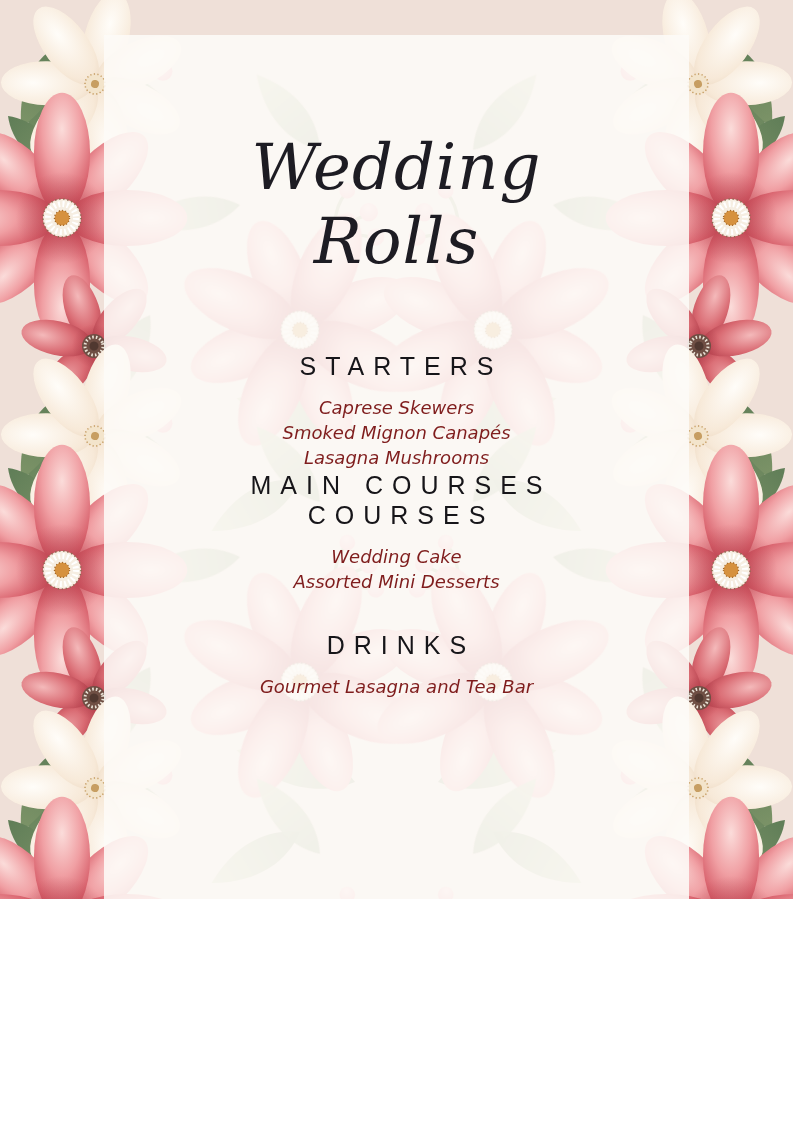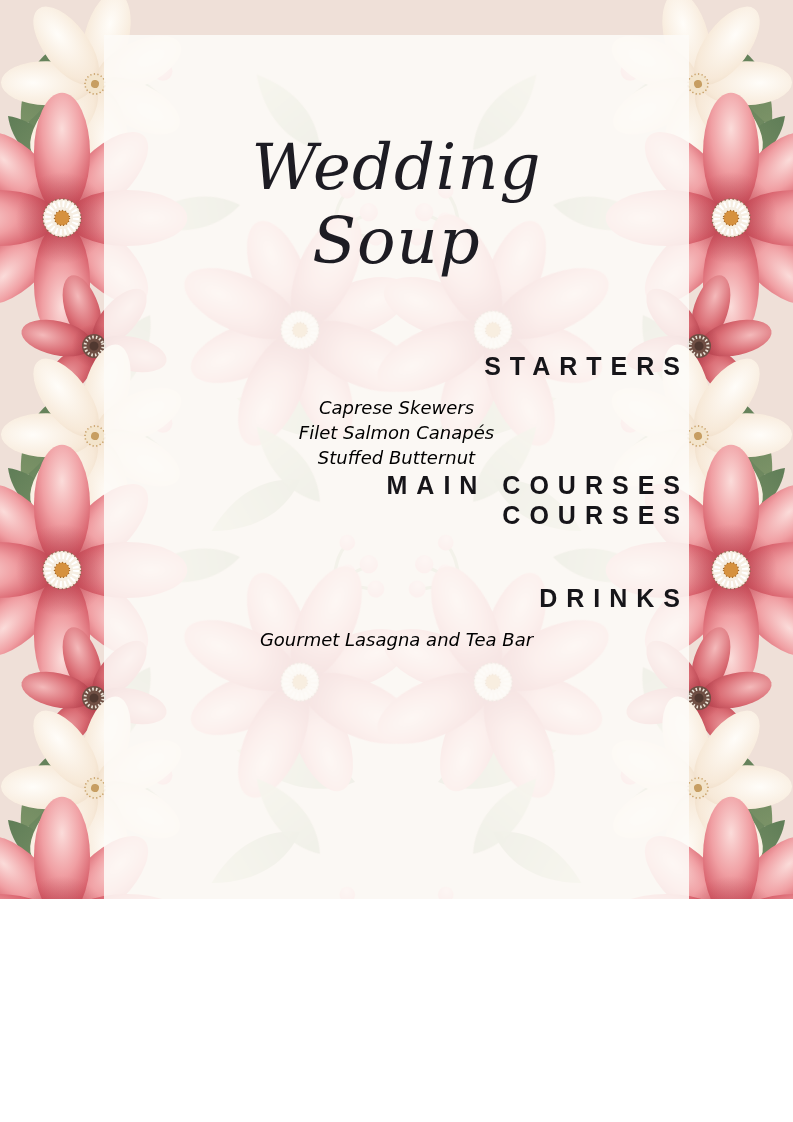--- a/index.html
+++ b/index.html
@@ -29,38 +29,37 @@
     font-style:italic;
     font-weight:500;
     font-size:64px;
     line-height:74px;
     letter-spacing:1px;
     color:#1d1c23;
   }
   .section-heading{
     margin:0;
     font-family:"Liberation Sans","DejaVu Sans",sans-serif;
-    font-weight:700;
+    font-weight:400;
     font-size:25px;
     line-height:30px;
     letter-spacing:9px;
     text-indent:9px;
     color:#161519;
-    text-align:right;
   }
   .mt-first{margin-top:73px;}
   .mt-std{}
-  .mt-last{margin-top:53px;}
+  .mt-last{margin-top:36px;}
   .items{margin-top:14px;}
   .items p{
     margin:0;
     font-style:italic;
     font-size:18px;
     line-height:25px;
-    color:#000000;
+    color:#7f1d1d;
   }
 </style>
 </head>
 <body>
 
 <div class="page">
 
   <svg width="0" height="0" style="position:absolute" aria-hidden="true">
     <defs>
       <radialGradient id="gPetR" cx="50%" cy="30%" r="78%">
@@ -196,38 +195,42 @@
   <svg class="floral floral-right" viewBox="0 0 420 1122">
     <use href="#cluster" y="0"></use>
     <use href="#cluster" y="352"></use>
     <use href="#cluster" y="704"></use>
   </svg>
 
   <div class="card">
 
     <div class="title-block">
       <span class="title-line">Wedding</span>
-      <span class="title-line">Soup</span>
+      <span class="title-line">Rolls</span>
     </div>
 
     <div class="section">
       <h2 class="section-heading mt-first">STARTERS</h2>
       <div class="items">
         <p>Caprese Skewers</p>
-        <p>Filet Salmon Canapés</p>
-        <p>Stuffed Butternut</p>
+        <p>Smoked Mignon Canapés</p>
+        <p>Lasagna Mushrooms</p>
       </div>
     </div>
 
     <div class="section">
       <h2 class="section-heading mt-std">MAIN COURSES</h2>
     </div>
 
     <div class="section">
       <h2 class="section-heading mt-std">COURSES</h2>
+      <div class="items">
+        <p>Wedding Cake</p>
+        <p>Assorted Mini Desserts</p>
+      </div>
     </div>
 
     <div class="section">
       <h2 class="section-heading mt-last">DRINKS</h2>
       <div class="items">
         <p>Gourmet Lasagna and Tea Bar</p>
       </div>
     </div>
 
   </div>

